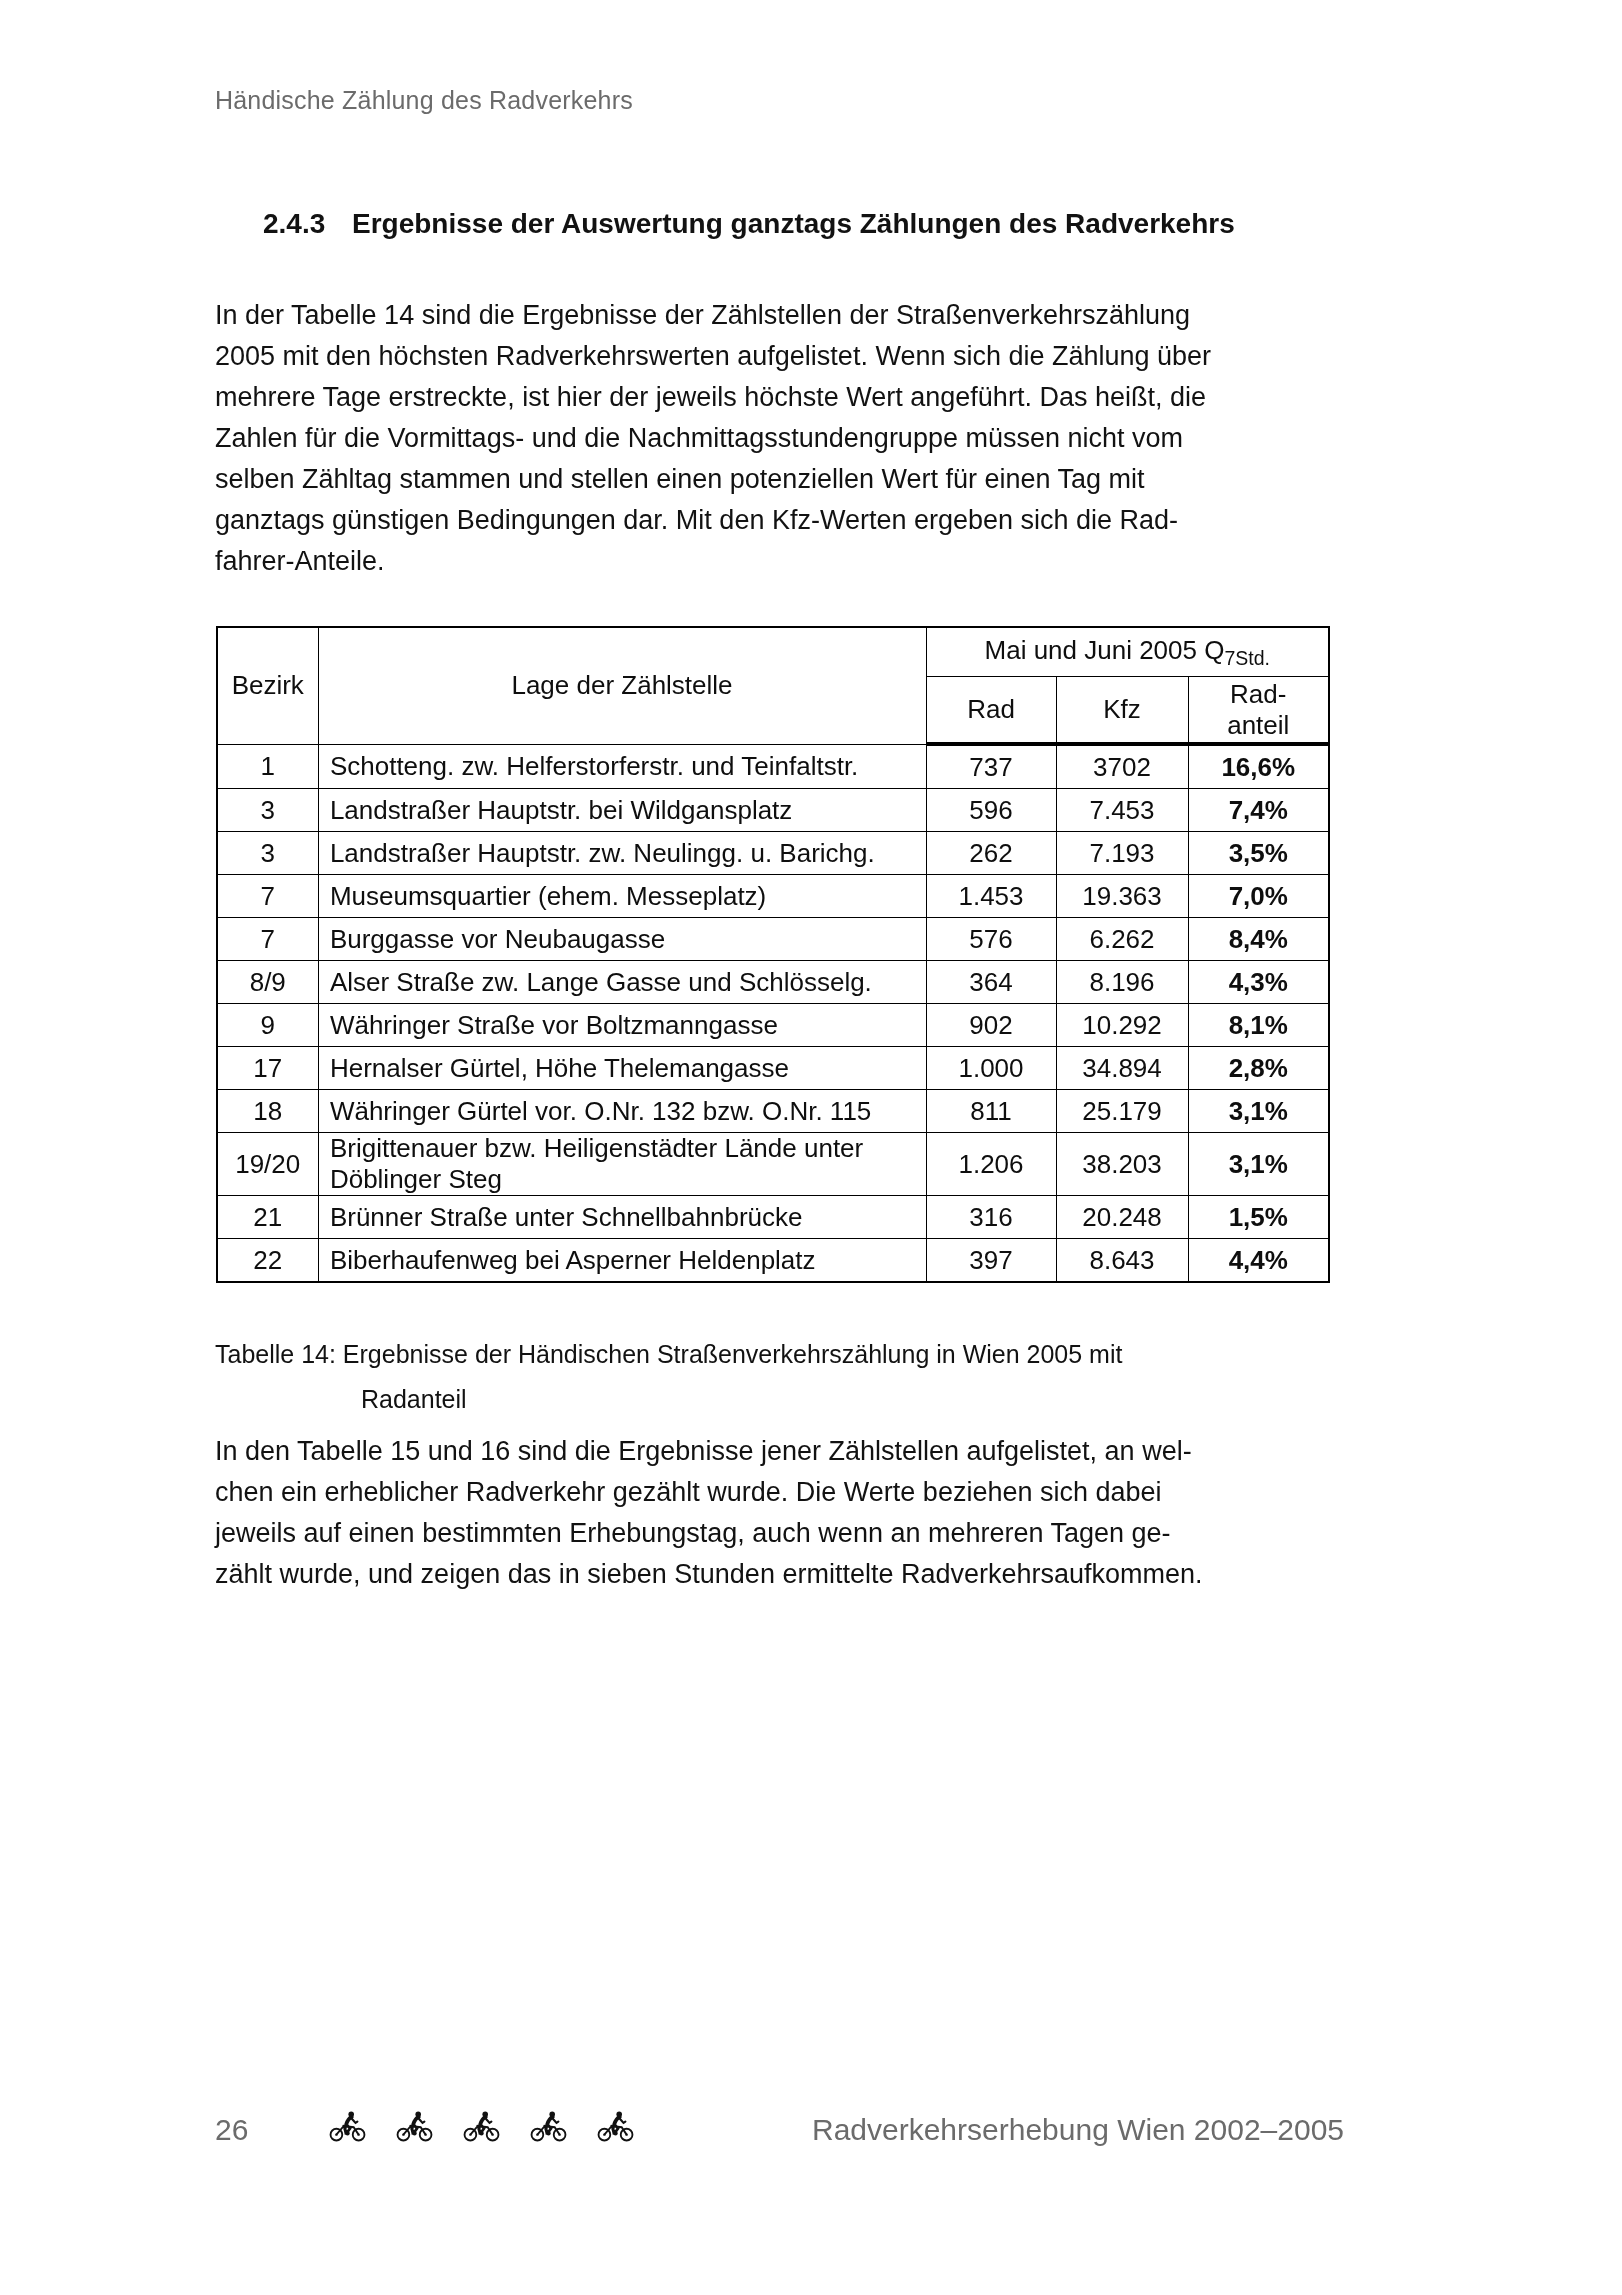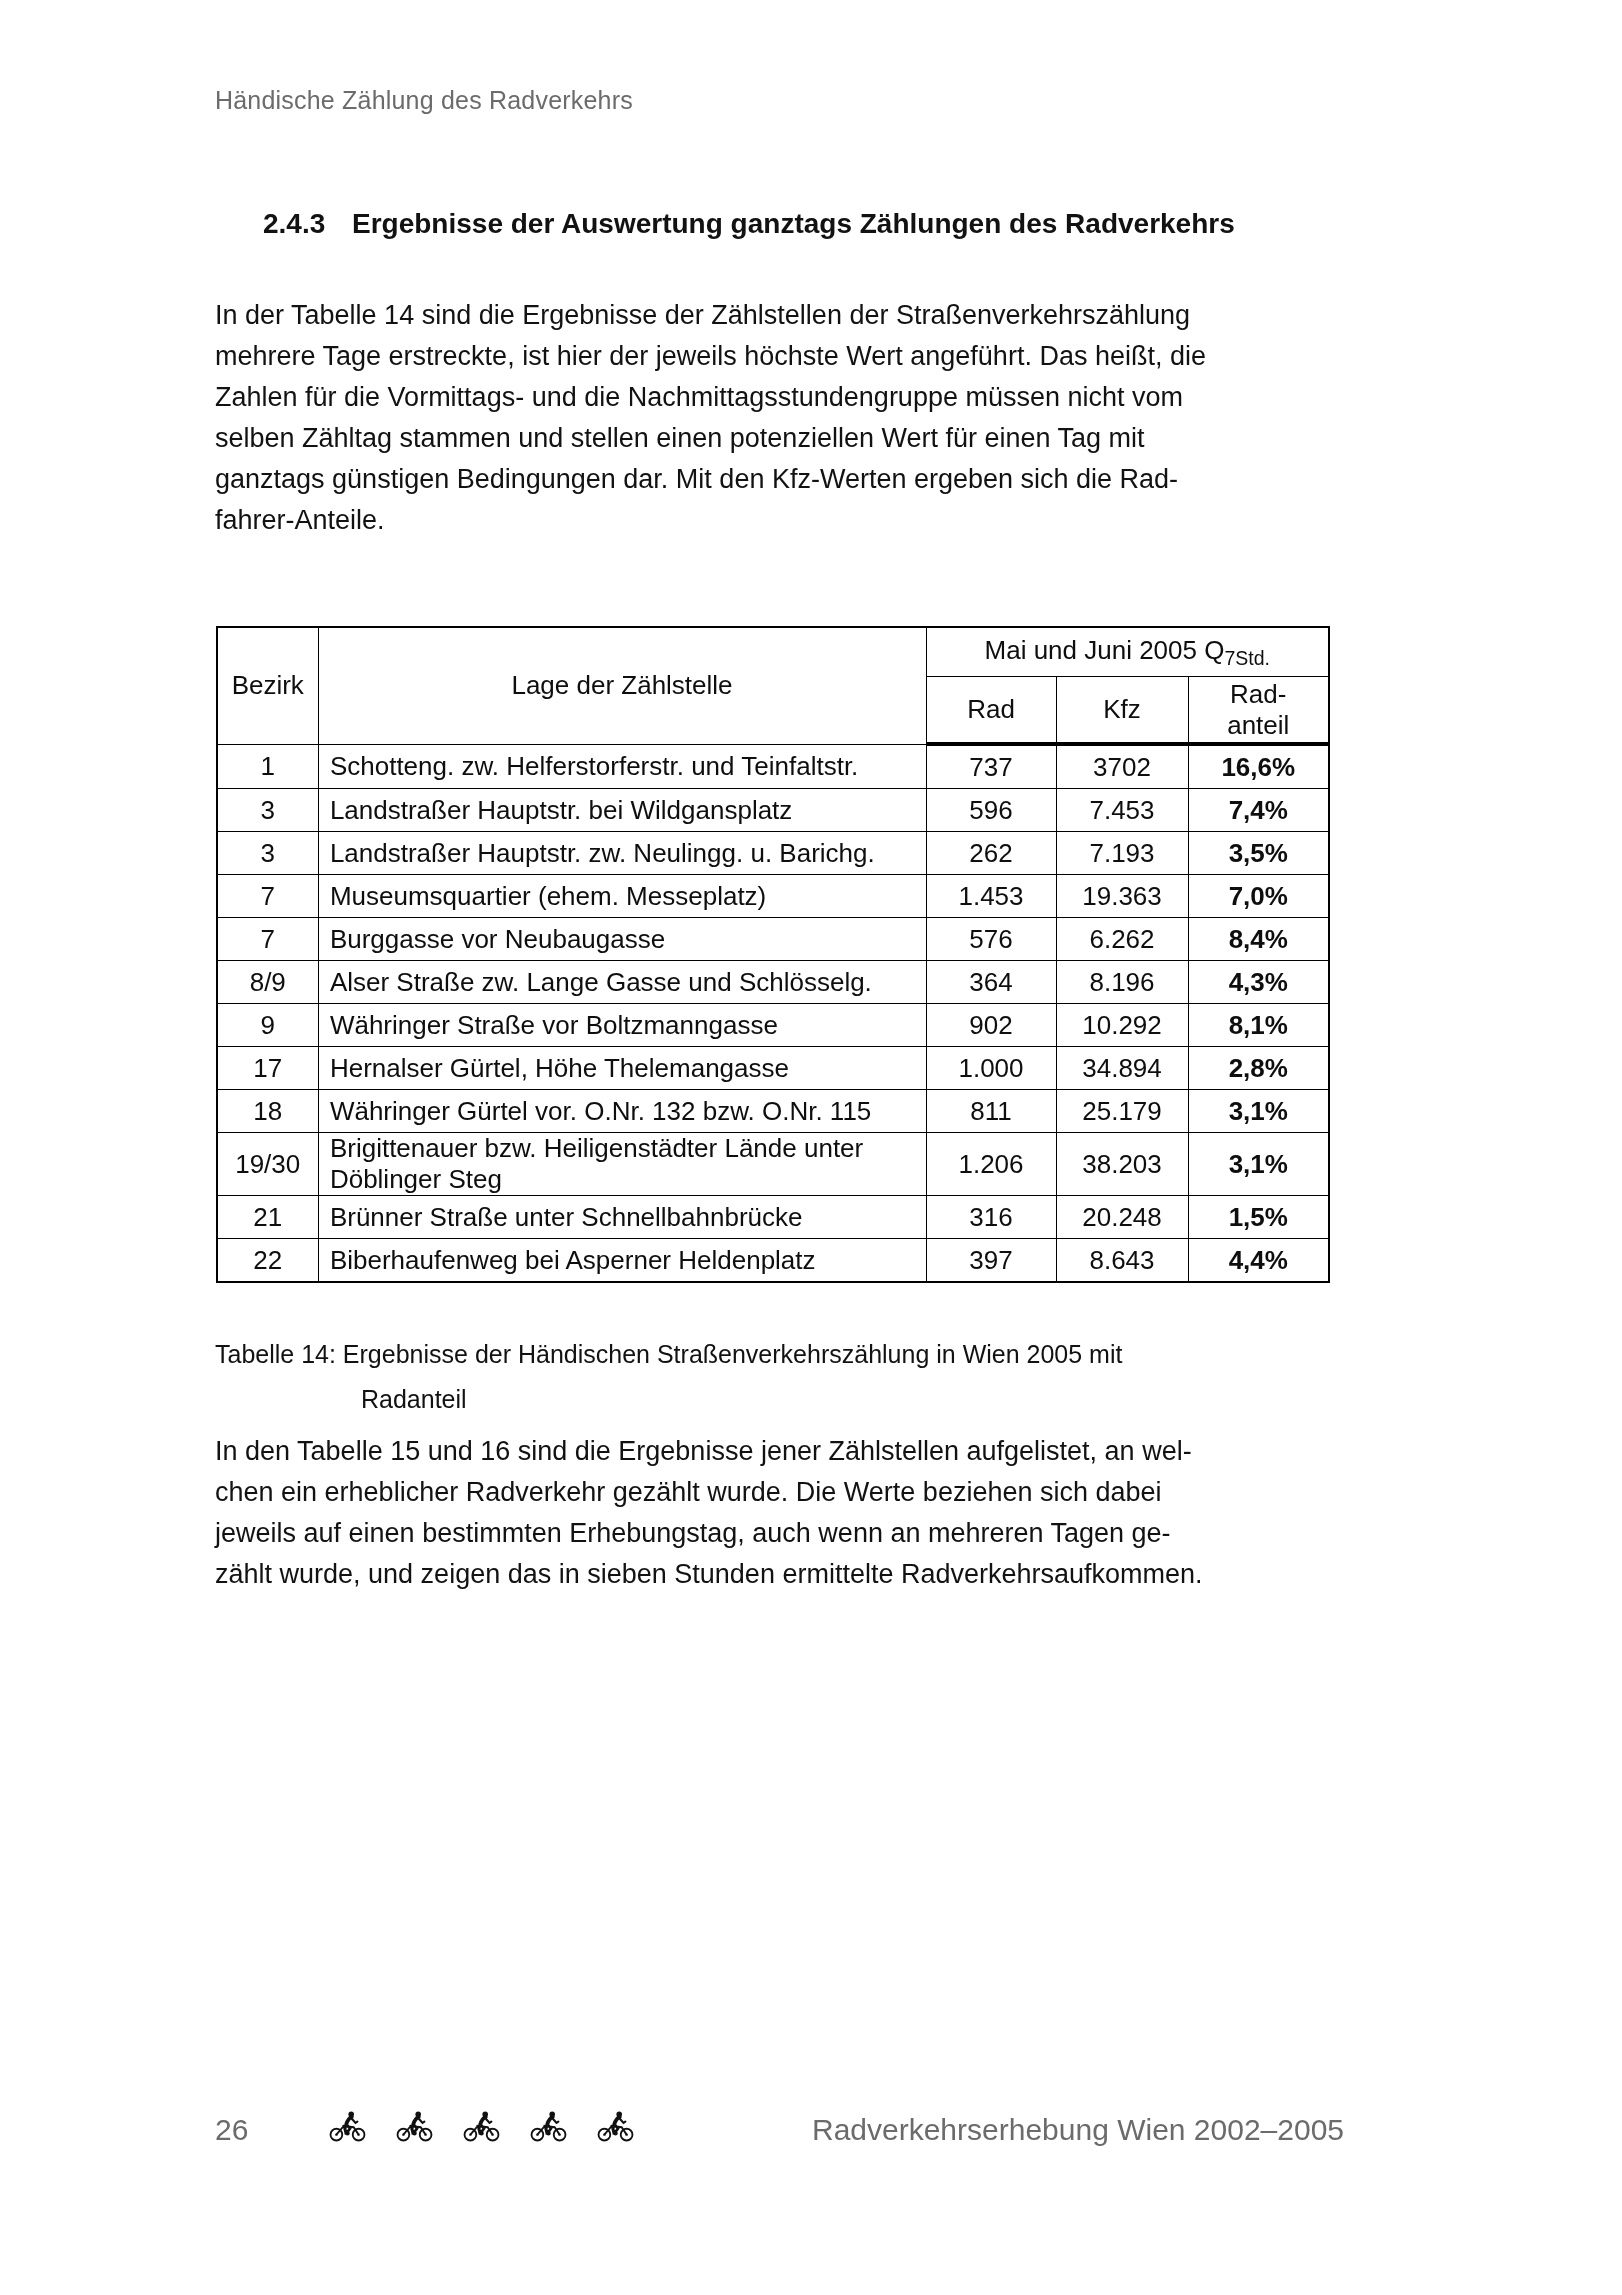--- a/index.html
+++ b/index.html
@@ -86,20 +86,21 @@
 <div class="page">
 
   <div class="running-head">Händische Zählung des Radverkehrs</div>
 
   <div class="section-heading">
     <span class="h-num">2.4.3</span><span>Ergebnisse der Auswertung ganztags Zählungen des Radverkehrs</span>
   </div>
 
   <div class="para para-1">
       <div class="line">In der Tabelle 14 sind die Ergebnisse der Zählstellen der Straßenverkehrszählung</div>
+      <div class="line">2005 mit den höchsten Radverkehrswerten aufgelistet. Wenn sich die Zählung über</div>
       <div class="line">mehrere Tage erstreckte, ist hier der jeweils höchste Wert angeführt. Das heißt, die</div>
       <div class="line">Zahlen für die Vormittags- und die Nachmittagsstundengruppe müssen nicht vom</div>
       <div class="line">selben Zähltag stammen und stellen einen potenziellen Wert für einen Tag mit</div>
       <div class="line">ganztags günstigen Bedingungen dar. Mit den Kfz-Werten ergeben sich die Rad-</div>
       <div class="line">fahrer-Anteile.</div>
     </div>
 
   <table class="count-table">
     <colgroup>
       <col class="c-bezirk">
@@ -179,21 +180,21 @@
           <td class="col-anteil">2,8%</td>
         </tr>
         <tr>
           <td class="col-bezirk">18</td>
           <td class="col-lage">Währinger Gürtel vor. O.Nr. 132 bzw. O.Nr. 115</td>
           <td class="col-rad">811</td>
           <td class="col-kfz">25.179</td>
           <td class="col-anteil">3,1%</td>
         </tr>
         <tr>
-          <td class="col-bezirk">19/30</td>
+          <td class="col-bezirk">19/20</td>
           <td class="col-lage">Brigittenauer bzw. Heiligenstädter Lände unter Döblinger Steg</td>
           <td class="col-rad">1.206</td>
           <td class="col-kfz">38.203</td>
           <td class="col-anteil">3,1%</td>
         </tr>
         <tr>
           <td class="col-bezirk">21</td>
           <td class="col-lage">Brünner Straße unter Schnellbahnbrücke</td>
           <td class="col-rad">316</td>
           <td class="col-kfz">20.248</td>

